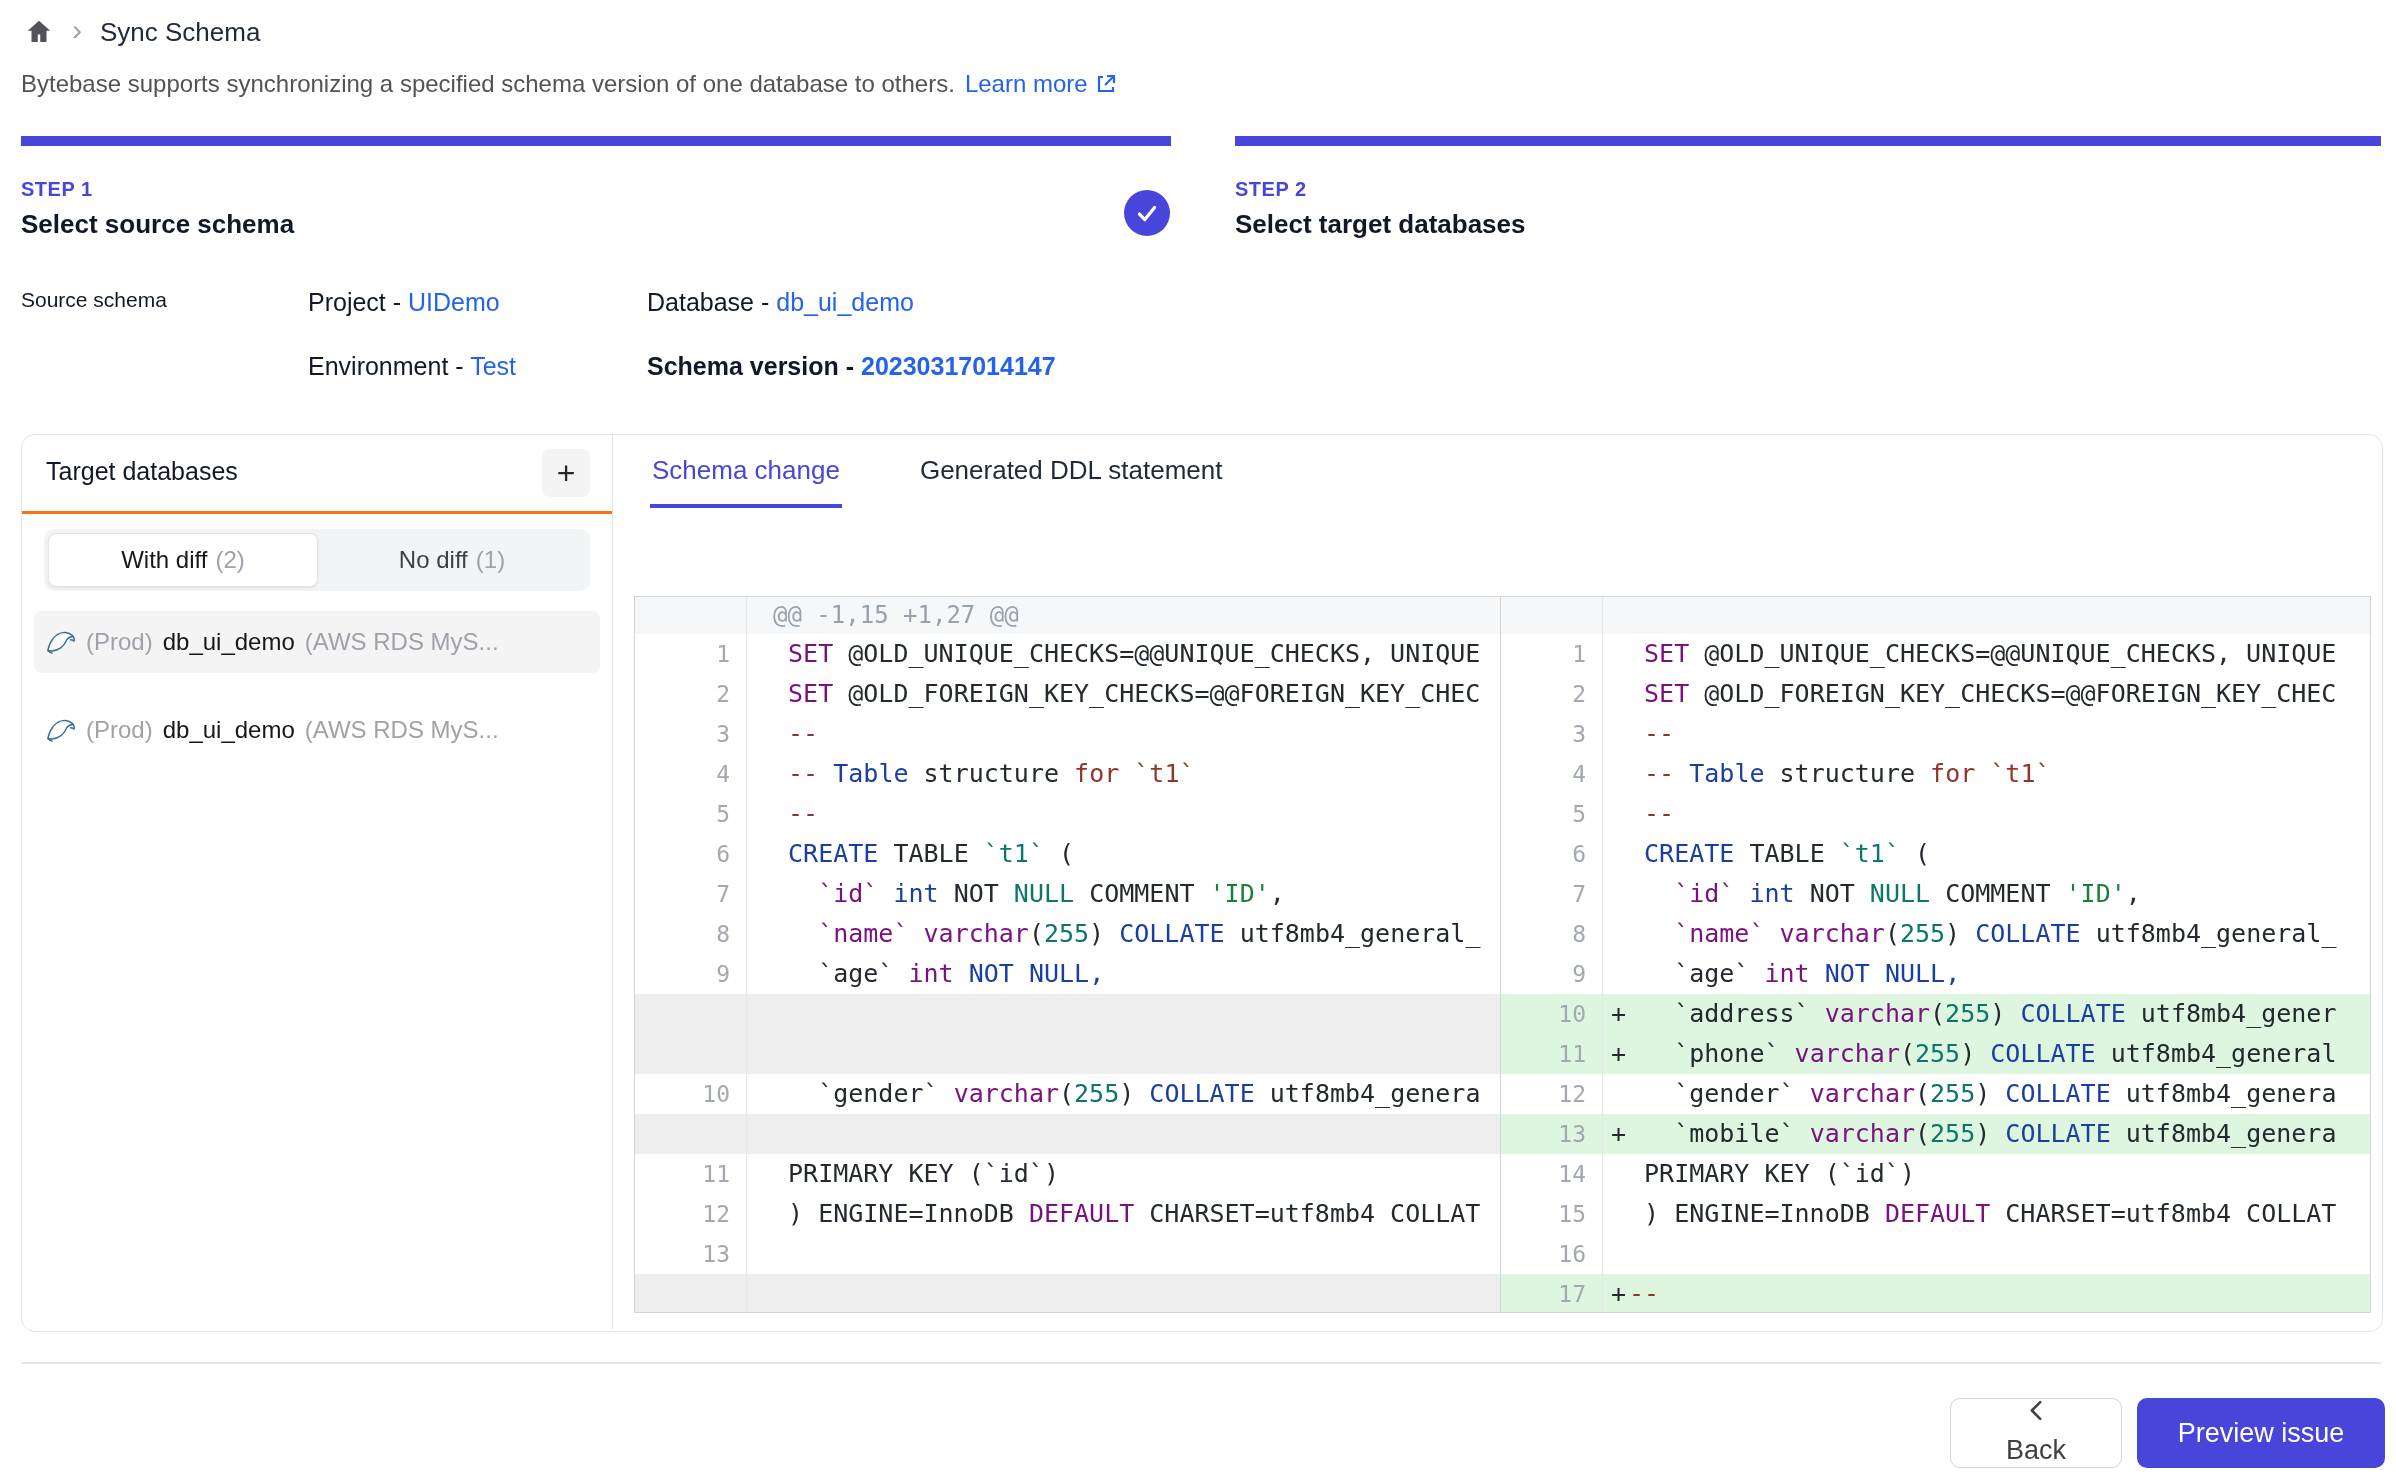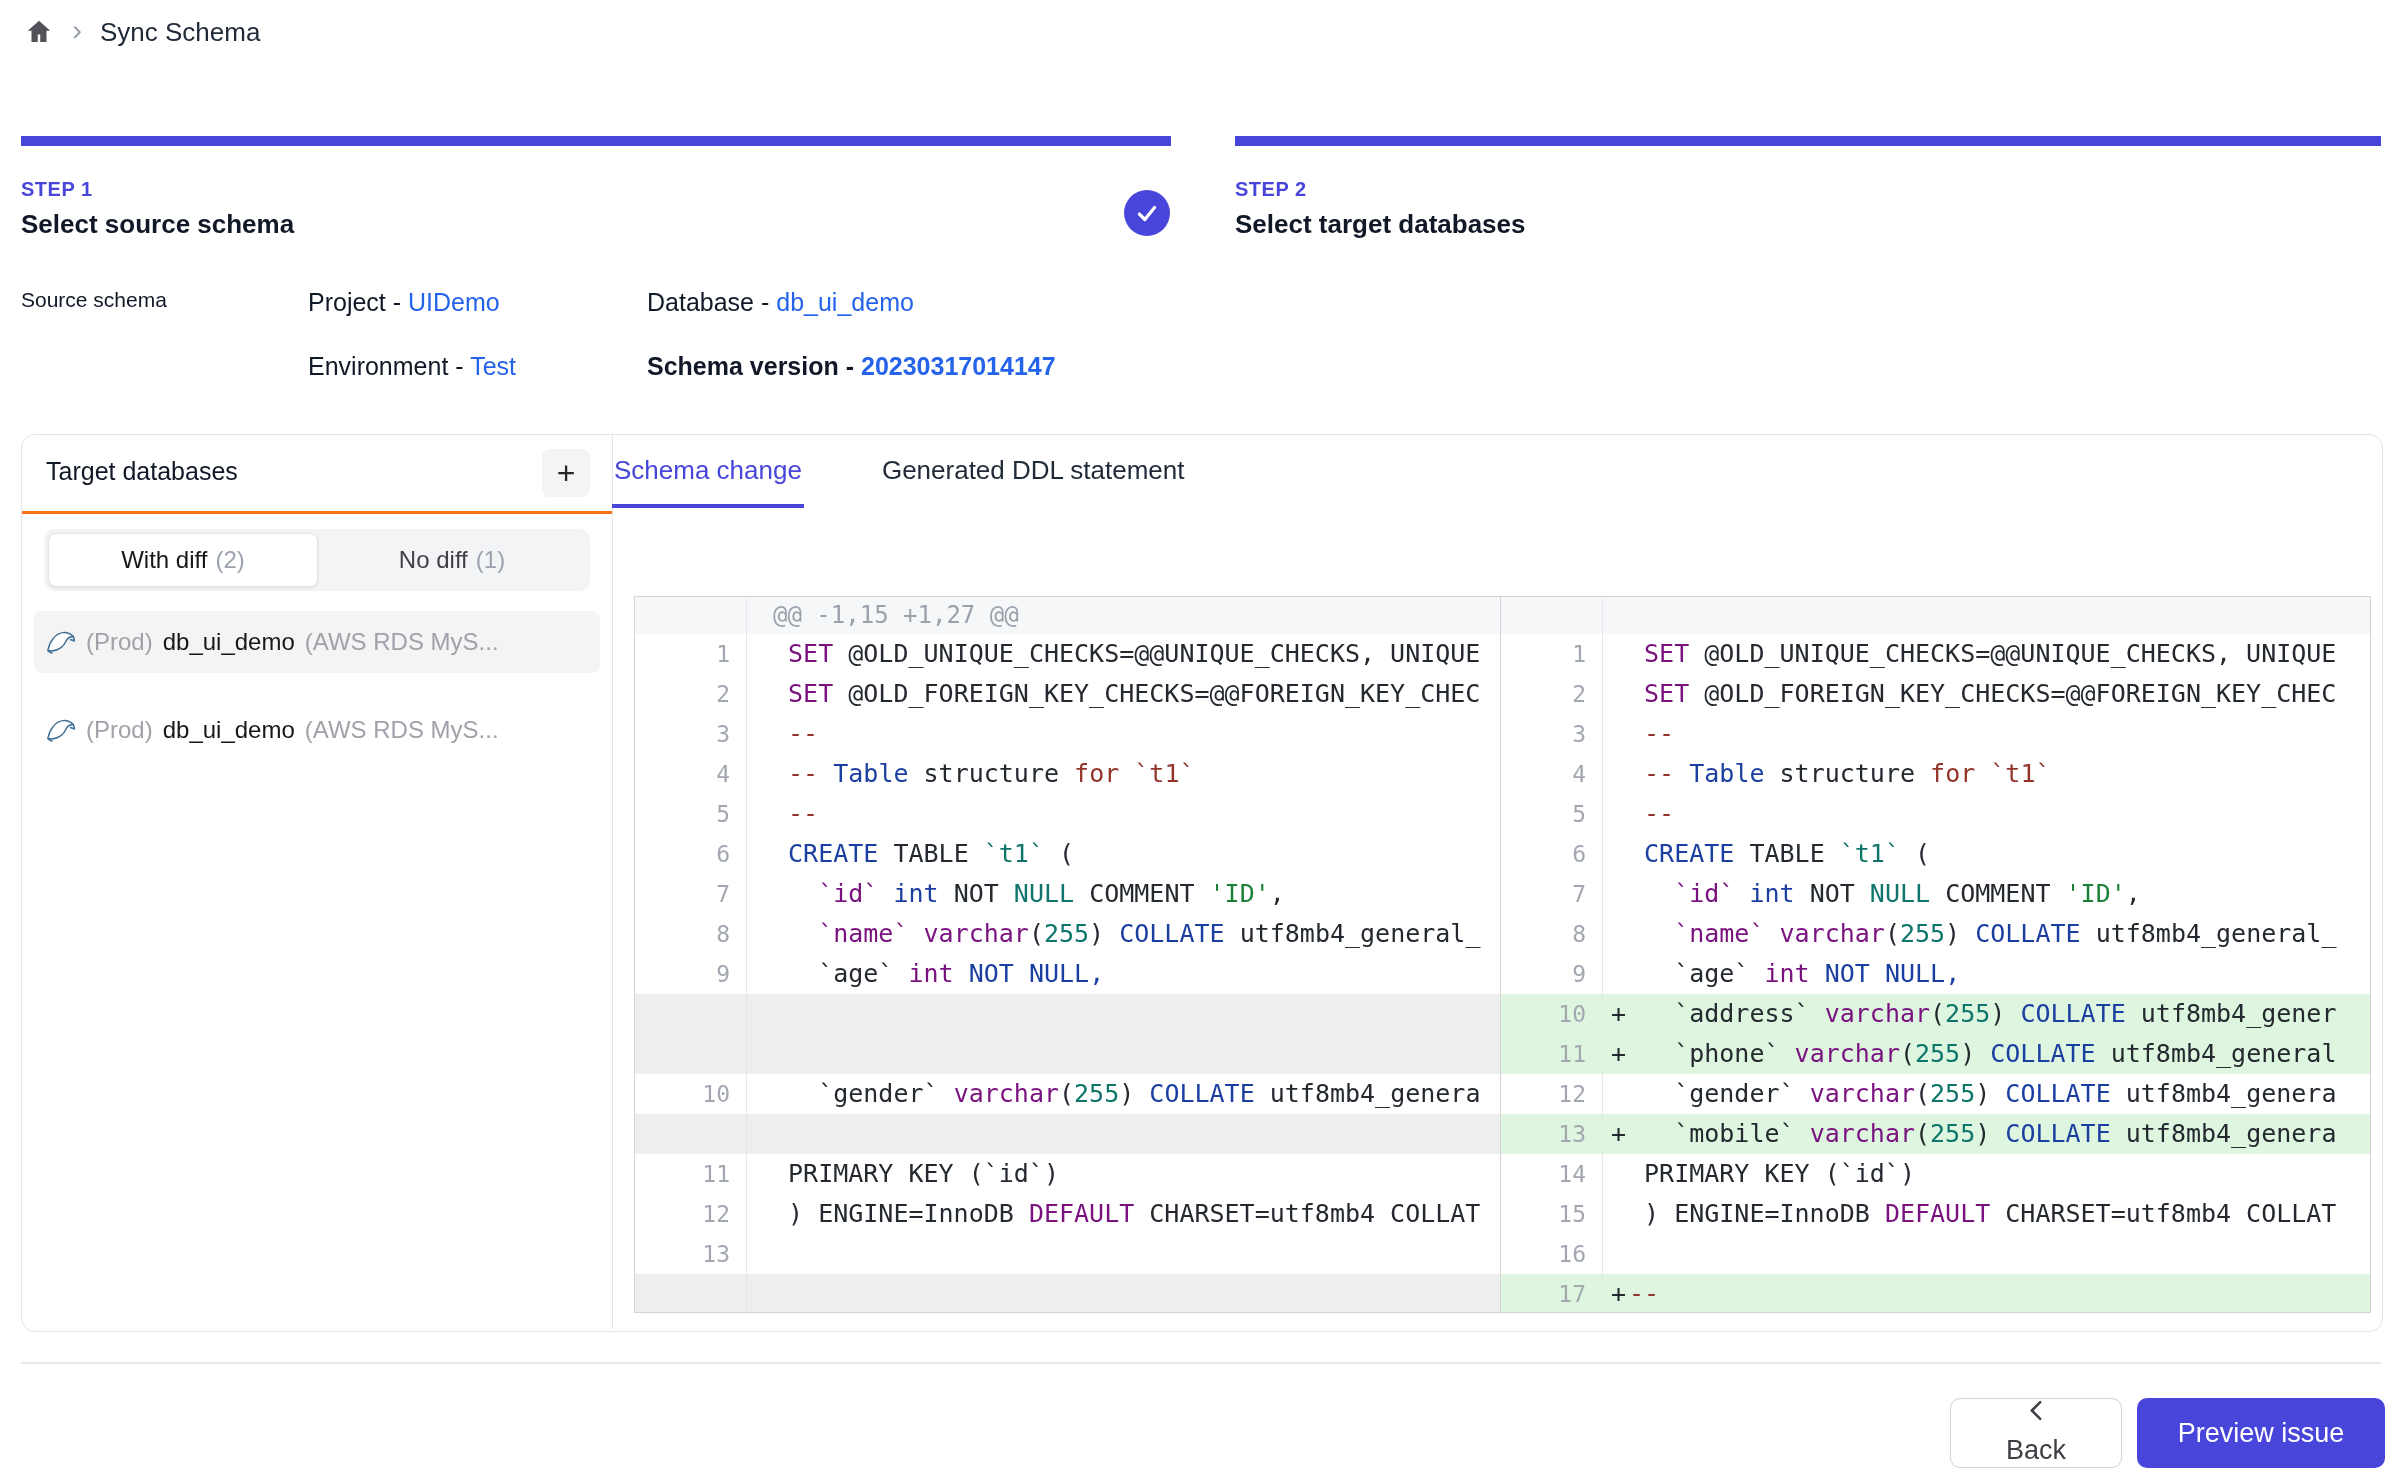--- a/index.html
+++ b/index.html
@@ -55,21 +55,21 @@
   .db-item{position:absolute;left:12px;width:566px;height:62px;border-radius:8px;display:flex;align-items:center;
            gap:10px;padding:0 12px;box-sizing:border-box;cursor:pointer;white-space:nowrap;overflow:hidden;font-size:24px;}
   .db-item.selected{background:#f4f4f5;}
   #db-item-0{top:176px;}
   #db-item-1{top:264px;}
   .db-env,.db-instance{color:#a1a1aa;}
   .db-name{color:#18181b;font-weight:500;}
   .db-instance{overflow:hidden;text-overflow:clip;}
 
   
-  #preview-tabs{position:absolute;left:590px;top:20px;display:flex;gap:76px;}
+  #preview-tabs{position:absolute;left:628px;top:20px;display:flex;gap:76px;}
   .ptab{font-size:26px;cursor:pointer;padding:0 2px 18px 2px;color:#1f2937;}
   .ptab.active{color:#4845db;font-weight:500;border-bottom:4px solid #4845db;}
   #preview-title{position:absolute;left:612px;top:104px;font-size:27px;color:#111827;}
 
   
   #diff{position:absolute;left:612px;top:161px;width:1737px;height:717px;border:1px solid #d4d4d8;
         box-sizing:border-box;background:#fff;overflow:hidden;
         font-family:"DejaVu Sans Mono","Liberation Mono",monospace;}
   .diff-row{display:flex;height:40px;}
   .diff-row.hunkrow{height:37px;}
@@ -106,20 +106,31 @@
   <div class="abs" id="breadcrumb">
     <span style="display:flex;">
       <svg width="30" height="30" viewBox="0 0 24 24" fill="#52525b">
           <path d="M12 3l9 8h-3v9h-5v-6h-2v6H6v-9H3z"></path>
         </svg>
     </span>
     <span class="crumb-sep">›</span>
     <span class="crumb-current">Sync Schema</span>
   </div>
 
+  <div class="abs" id="intro">
+    <span>Bytebase supports synchronizing a specified schema version of one database to others.</span>
+    <a>
+      <span>Learn more</span>
+      <svg width="24" height="24" viewBox="0 0 24 24" fill="none" stroke="#2563eb" stroke-width="2.2">
+          <path d="M9 5H5v14h14v-4"></path>
+          <path d="M13 4h7v7"></path>
+          <path d="M20 4L11 13"></path>
+        </svg>
+    </a>
+  </div>
 
   <div class="abs stepbar" id="bar1"></div>
   <div class="abs stepbar" id="bar2"></div>
 
   <div class="abs" id="step1">
     <div class="step-label">STEP 1</div>
     <div class="step-title">Select source schema</div>
   </div>
   <div class="abs" id="step-check">
     <svg width="26" height="26" viewBox="0 0 24 24" fill="none" stroke="#fff" stroke-width="3" stroke-linecap="round" stroke-linejoin="round">

